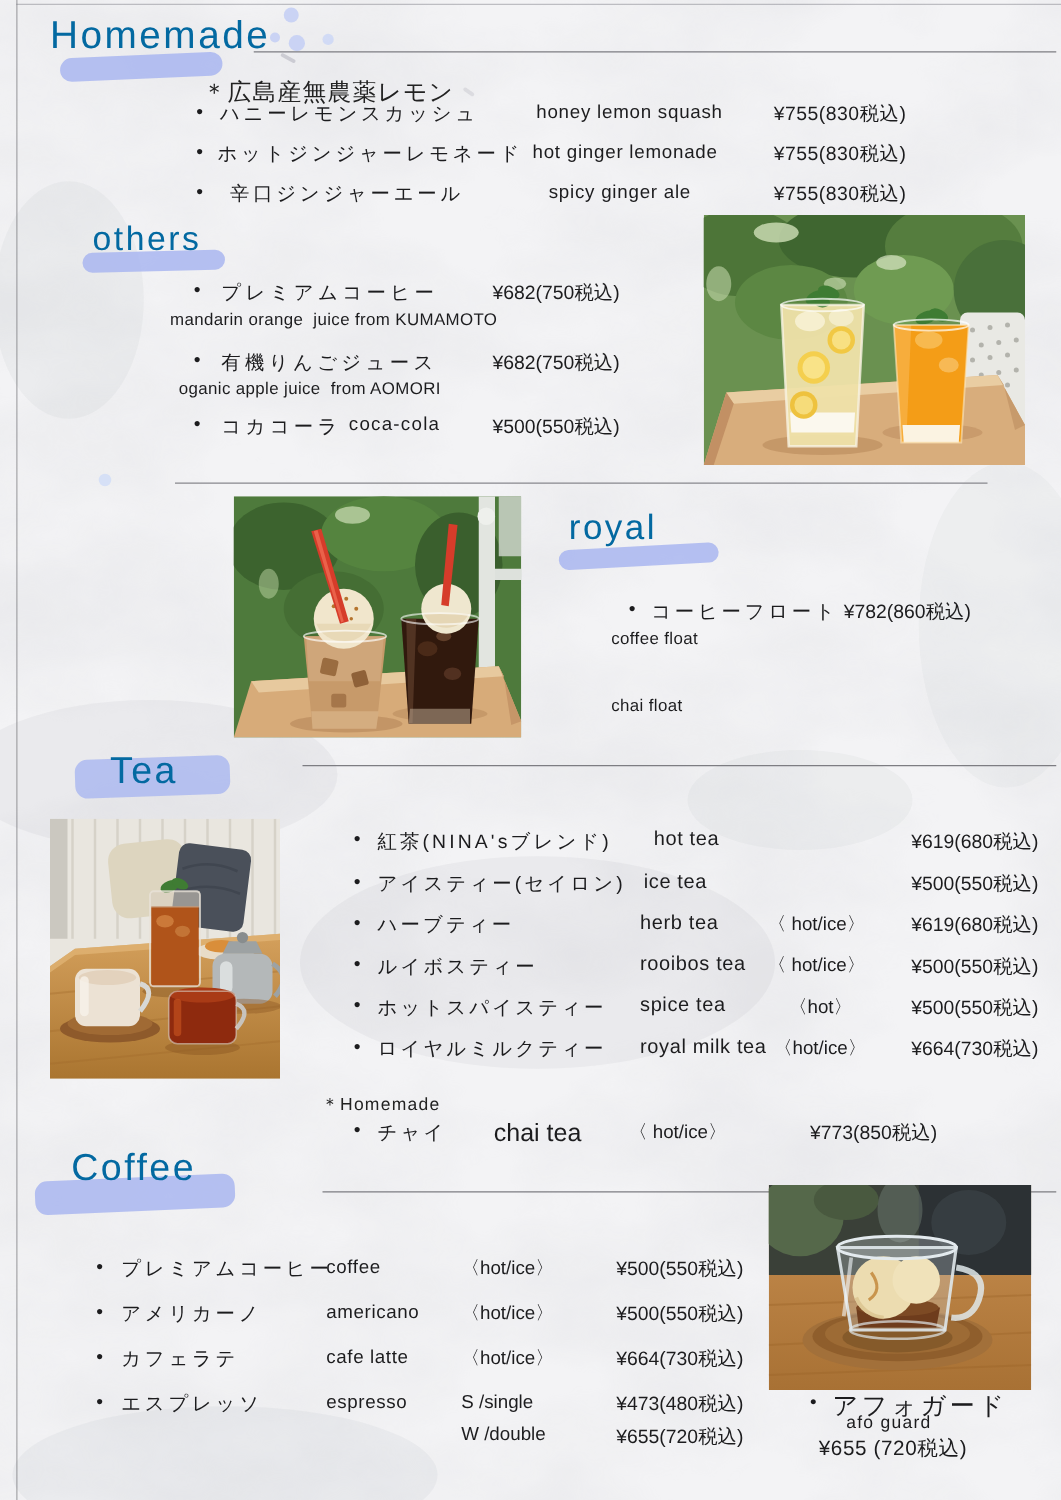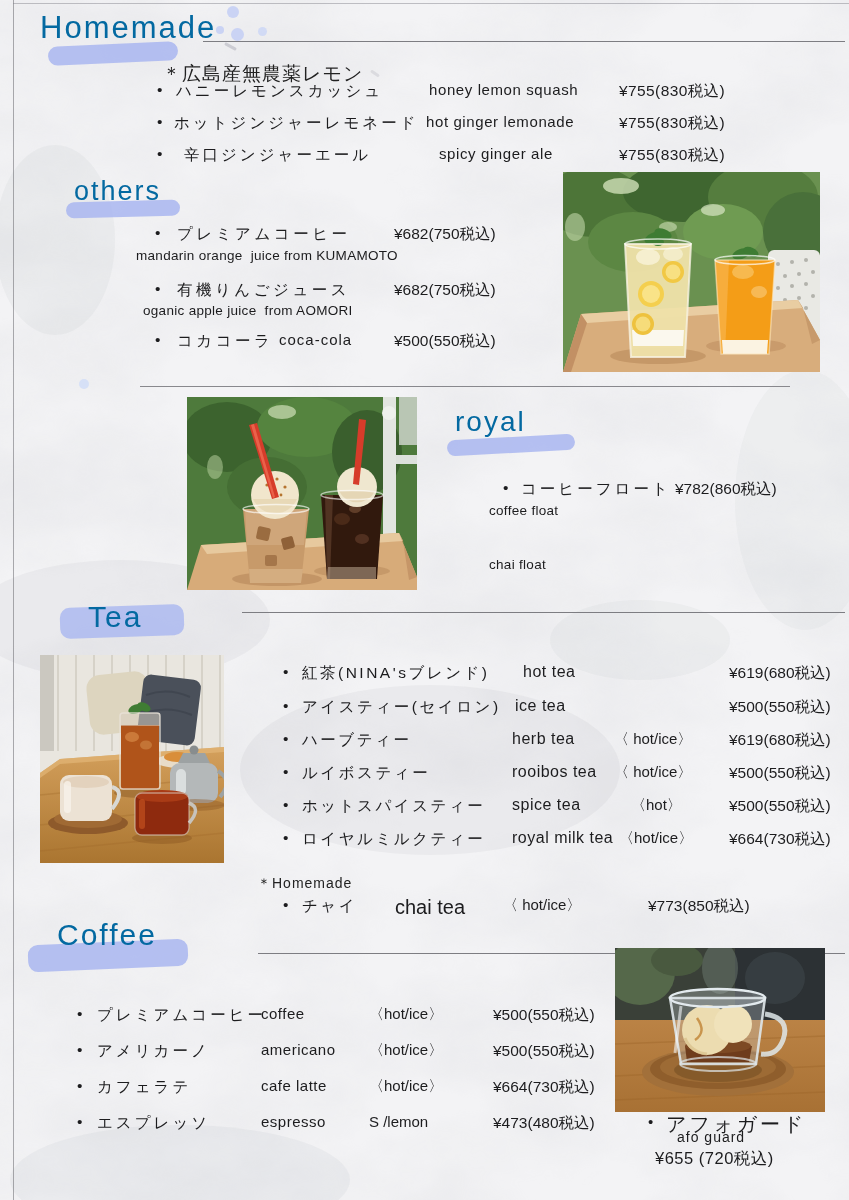--- a/index.html
+++ b/index.html
@@ -396,22 +396,26 @@
     <span class="b"></span>
     <span class="jp">カフェラテ</span>
     <span class="en">cafe latte</span>
     <span class="op">〈hot/ice〉</span>
     <span class="pr">¥664(730税込)</span>
   </div>
   <div class="line co" style="top:1113px">
     <span class="b"></span>
     <span class="jp">エスプレッソ</span>
     <span class="en">espresso</span>
-    <span class="op">S /lemon</span>
+    <span class="op">S /single</span>
     <span class="pr">¥473(480税込)</span>
+  </div>
+  <div class="line co" style="top:1139px">
+    <span class="op">W /double</span>
+    <span class="pr">¥655(720税込)</span>
   </div>
 
   <svg class="photo" id="photo-affogato" width="210" height="164" viewBox="0 0 210 164">
     <linearGradient id="woodA" x1="0" y1="0" x2="0" y2="1">
       <stop offset="0" stop-color="#c99052"></stop>
         <stop offset="1" stop-color="#a87134"></stop>
     </linearGradient>
     <rect width="210" height="164" fill="url(#woodA)"></rect>
     <rect width="210" height="72" fill="#3a4038"></rect>
     <ellipse cx="25" cy="25" rx="35" ry="32" fill="#55684a"></ellipse>

